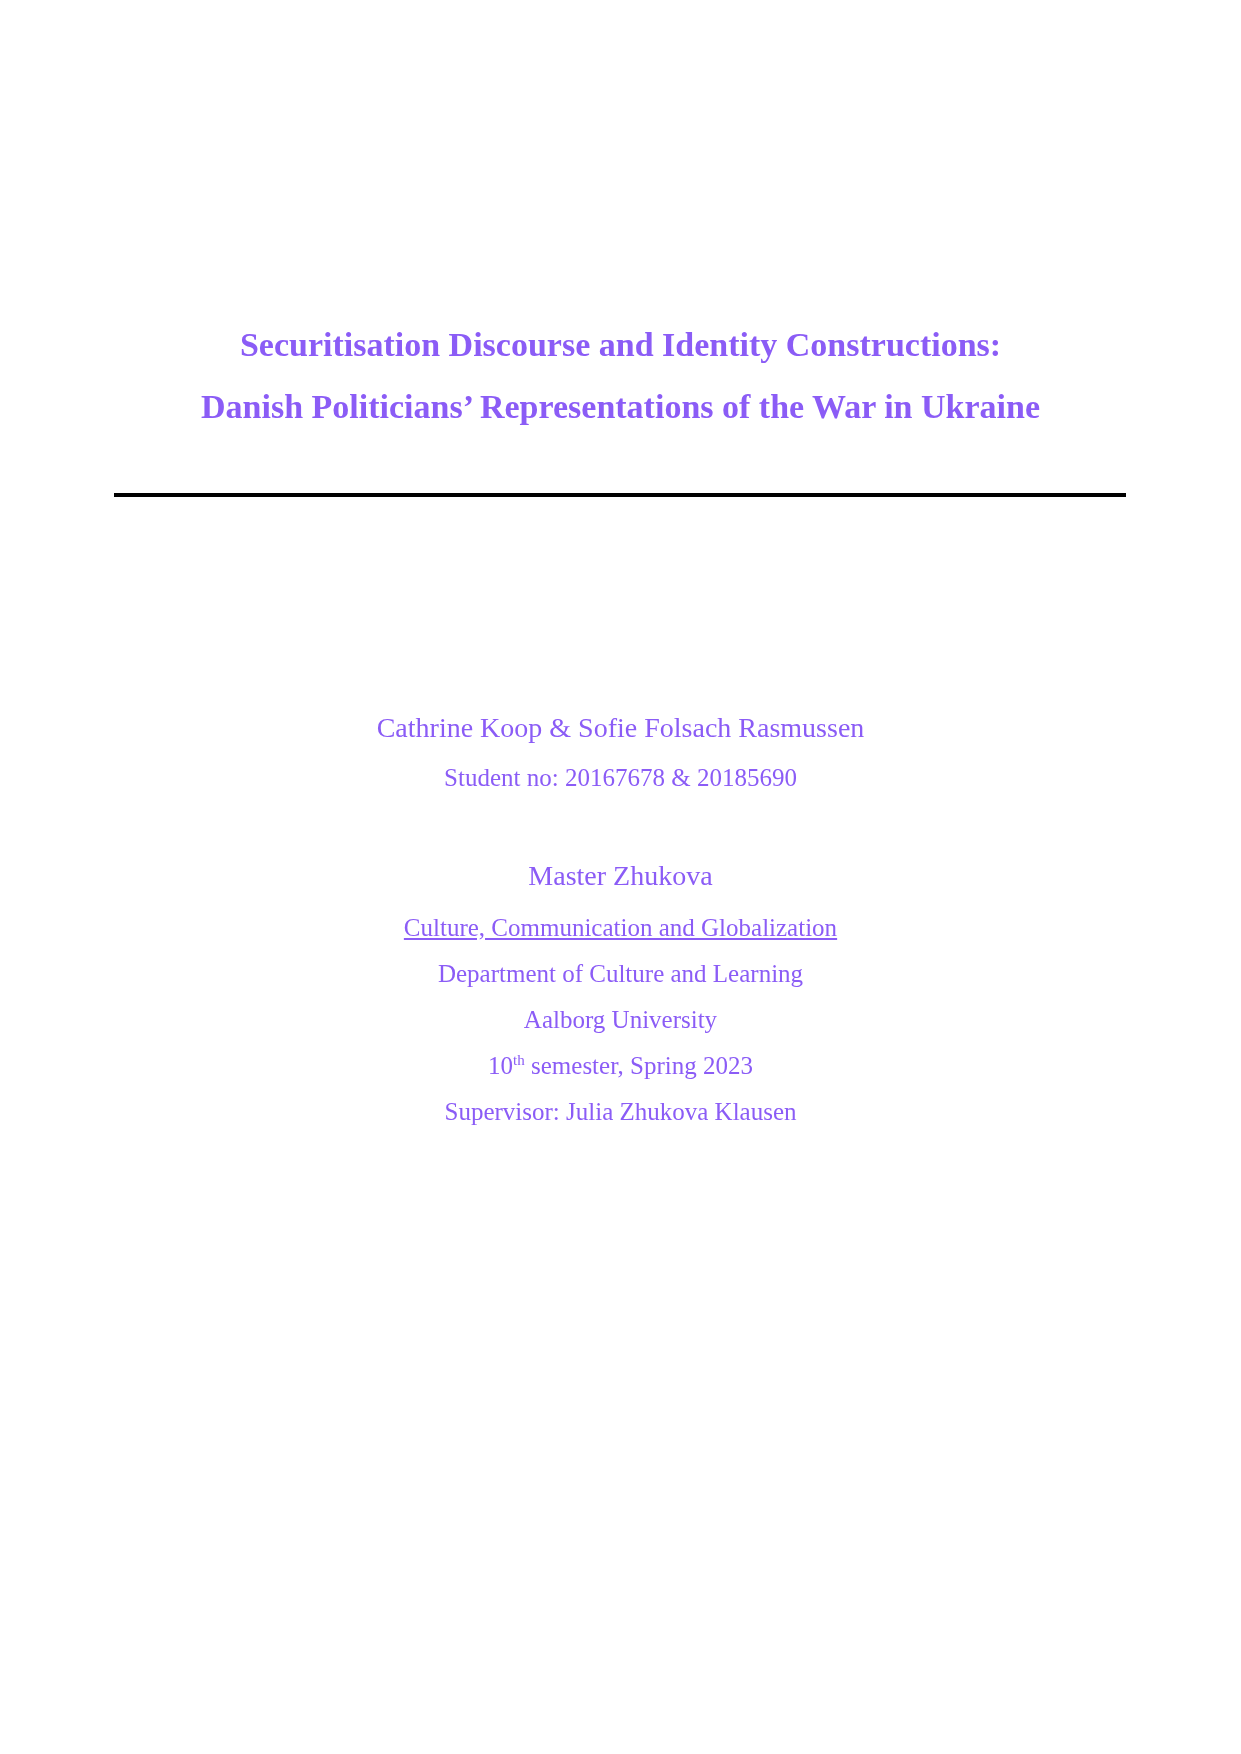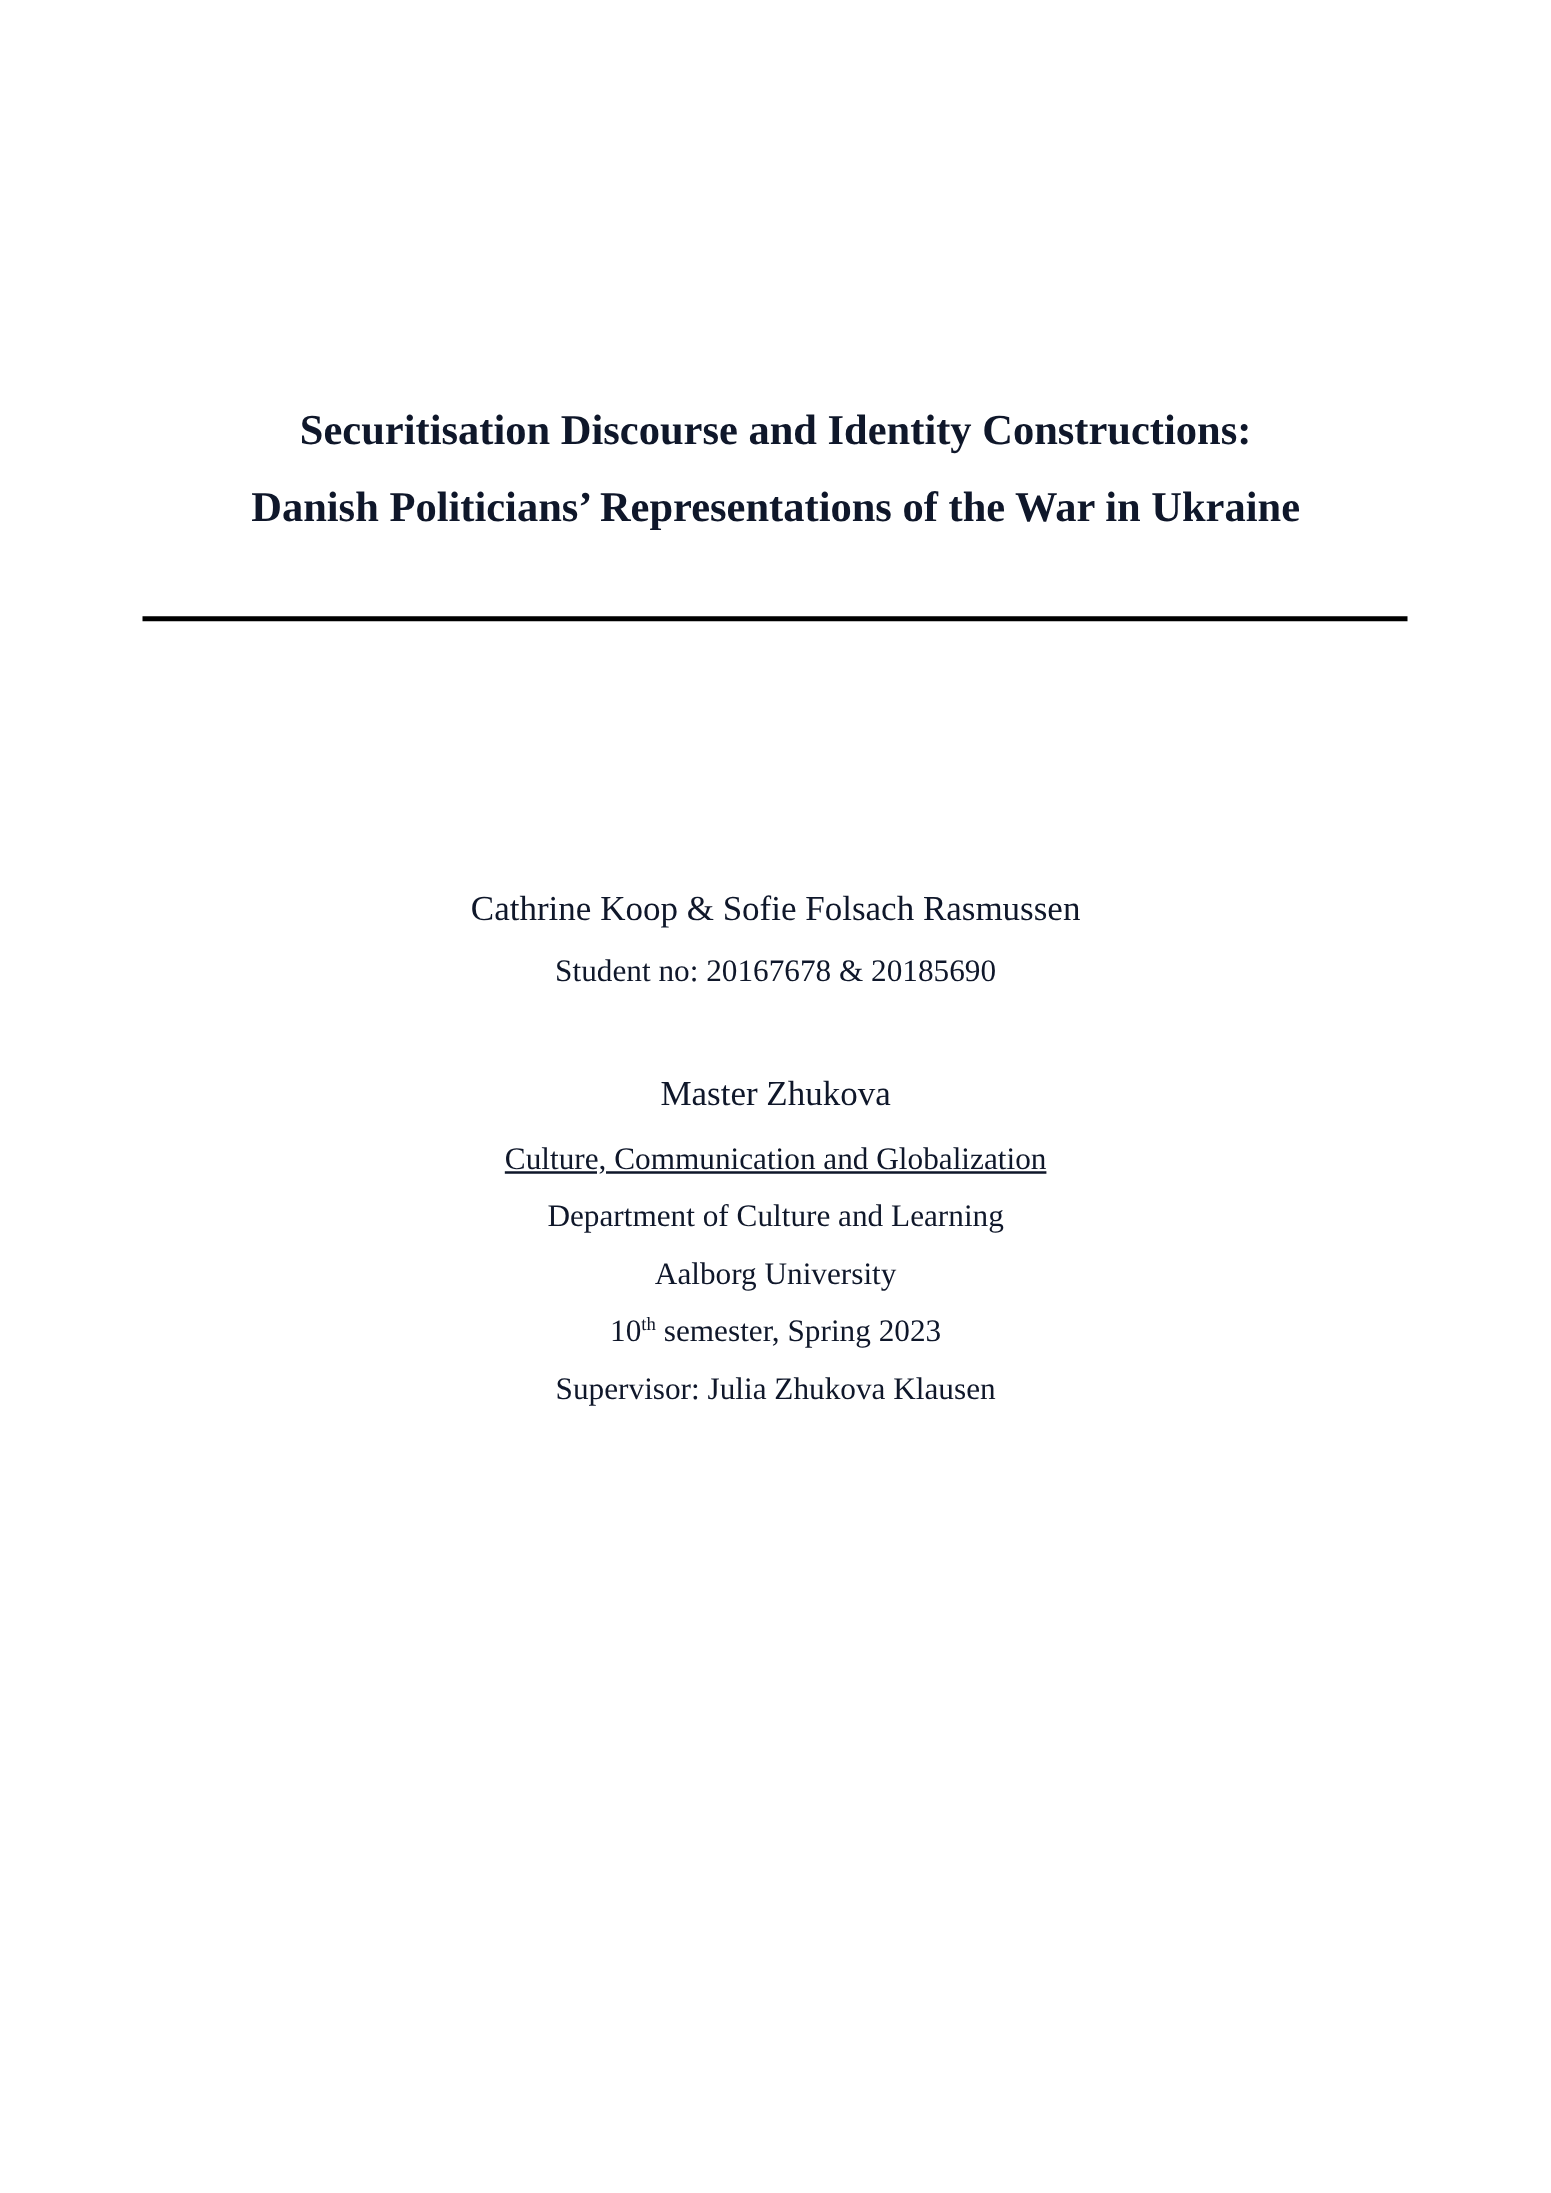--- a/index.html
+++ b/index.html
@@ -5,21 +5,21 @@
   html, body {
     margin: 0;
     padding: 0;
     background: #ffffff;
   }
   .page {
     position: relative;
     width: 1241px;
     height: 1754px;
     background: #ffffff;
-    color: #0f172a;
+    color: #8b5cf6;
     font-family: "Liberation Serif", "DejaVu Serif", serif;
     overflow: hidden;
     margin: 0 auto;
   }
   .line {
     position: absolute;
     left: 0;
     width: 100%;
     text-align: center;
     font-size: 25px;

